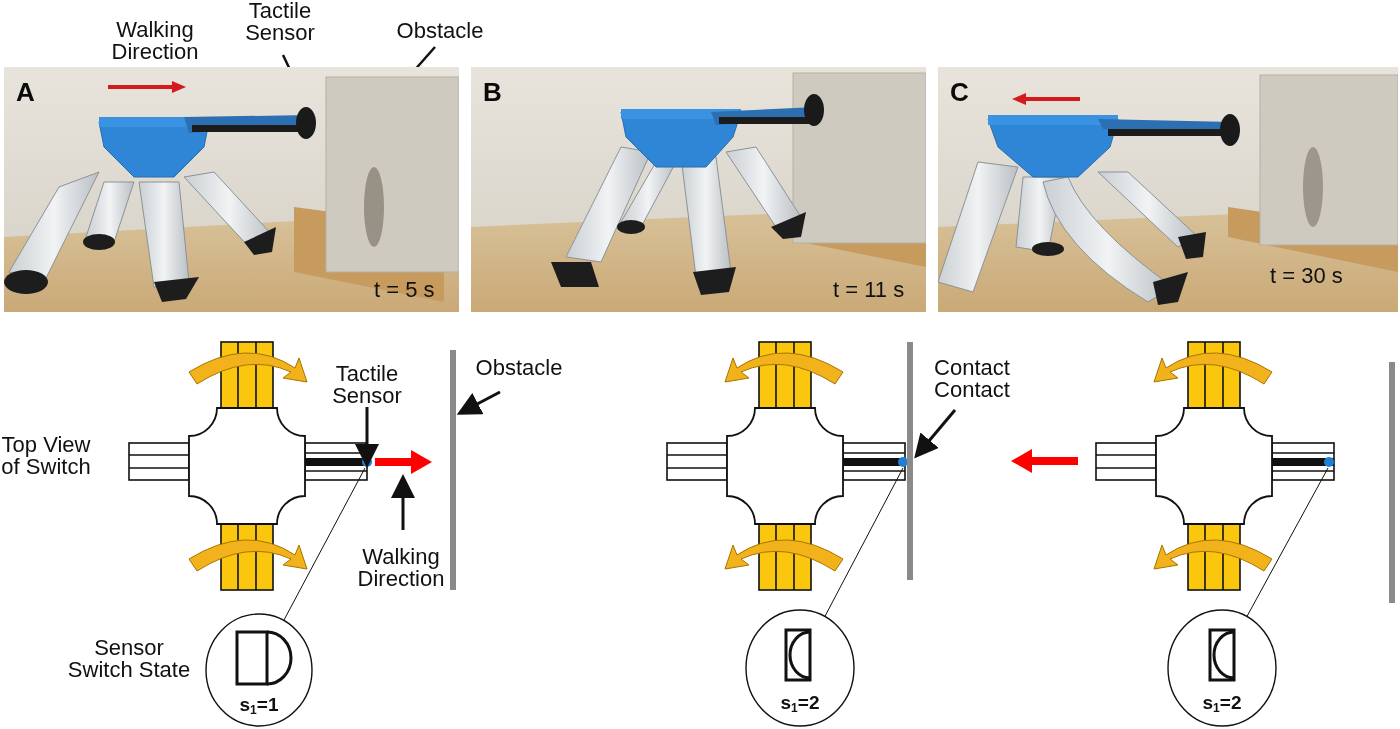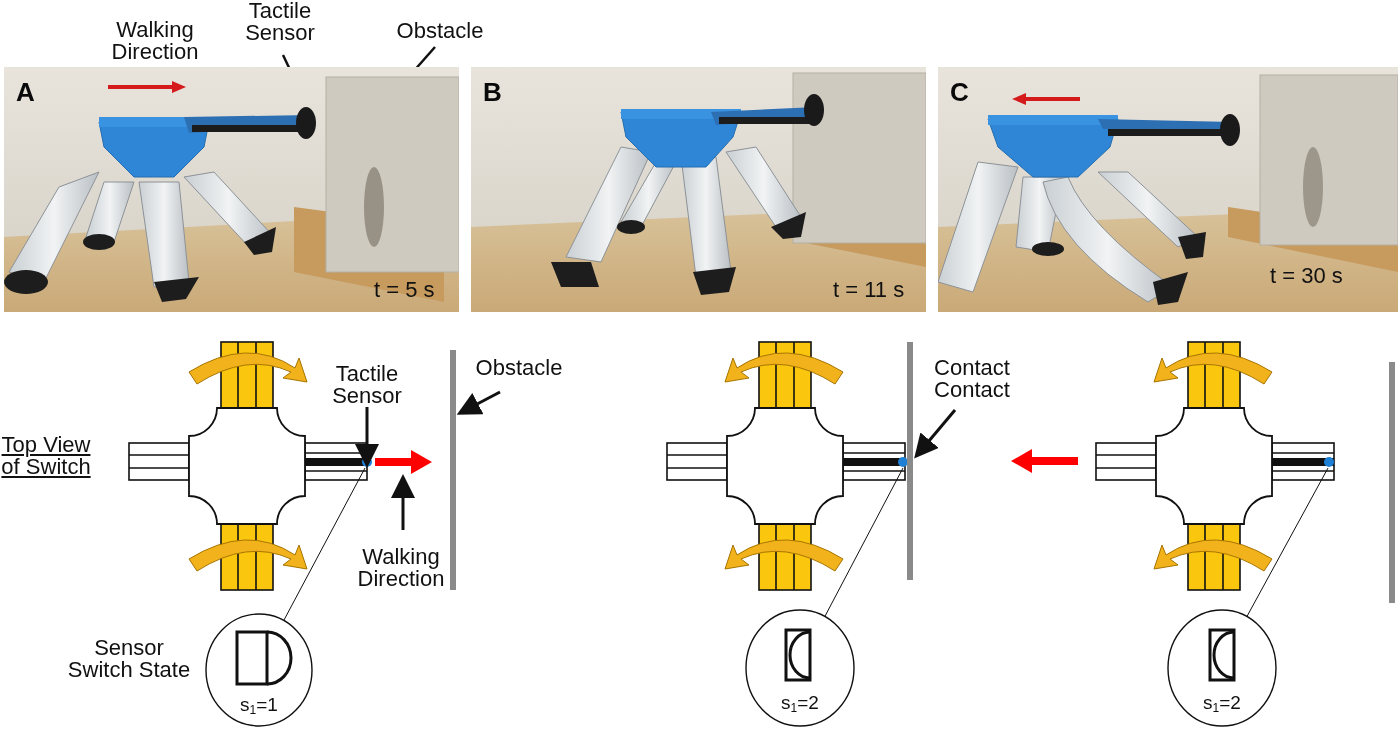--- a/index.html
+++ b/index.html
@@ -4,21 +4,21 @@
 <style>
   html, body { margin: 0; padding: 0; background: #ffffff; }
   body { width: 1400px; height: 729px; position: relative; overflow: hidden;
          font-family: "Liberation Sans", sans-serif; color: #111; }
   .abs { position: absolute; }
   .lbl { position: absolute; font-size: 22px; line-height: 22px; text-align: center; color: #111; white-space: nowrap; }
   .photo { position: absolute; top: 67px; height: 245px; overflow: hidden; }
   .photo svg { display: block; }
   .panel-letter { position: absolute; font-weight: bold; font-size: 26px; color: #0a0a0a; }
   .time-label { position: absolute; font-size: 22px; color: #111; }
-  .switch-caption { font-size: 19px; }
+  .switch-caption { font-size: 19px; font-weight: bold; }
   .switch-caption sub { font-size: 12px; vertical-align: -3px; }
 </style>
 </head>
 <body>
 
 <div class="lbl" style="left:100px; top:19px; width:110px;">
   <div>Walking</div>
   <div>Direction</div>
 </div>
 <div class="lbl" style="left:240px; top:0px; width:80px;">
@@ -253,21 +253,21 @@
     <rect x="1389" y="32" width="6" height="241" fill="#8a8a8a"></rect>
     <line x1="1328" y1="138" x2="1245" y2="290" stroke="#111" stroke-width="1"></line>
     <ellipse cx="1222" cy="338" rx="54" ry="58" fill="#fff" stroke="#111" stroke-width="1.4"></ellipse>
     <g>
       <rect x="1210" y="300" width="24" height="50" fill="#fff" stroke="#111" stroke-width="3"></rect>
       <path d="M1234,302 A20,23 0 0 0 1234,348" fill="none" stroke="#111" stroke-width="3"></path>
     </g>
   </g>
 </svg>
 
-<div class="lbl" style="left:0px; top:434px; width:92px;text-decoration:underline;">
+<div class="lbl" style="left:0px; top:434px; width:92px;">
   <div>Top View</div>
   <div>of Switch</div>
 </div>
 <div class="lbl" style="left:332px; top:363px; width:70px;">
   <div>Tactile</div>
   <div>Sensor</div>
 </div>
 <div class="lbl" style="left:474px; top:357px; width:90px;">Obstacle</div>
 <div class="lbl" style="left:356px; top:546px; width:90px;">
   <div>Walking</div>

